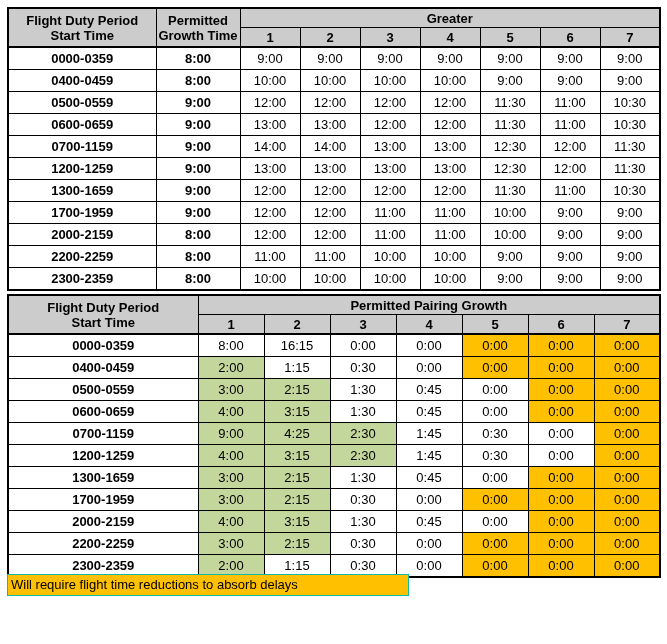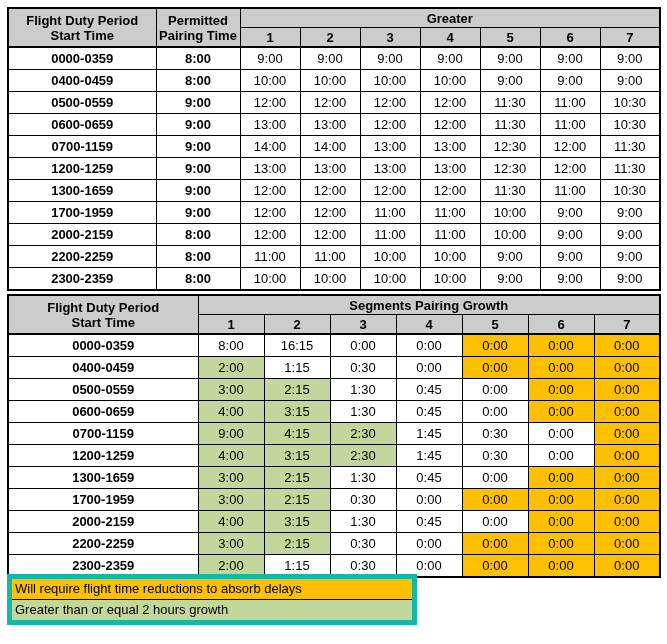--- a/index.html
+++ b/index.html
@@ -11,21 +11,21 @@
   #table2{top:294px;}
   th,td{border:1px solid #000;text-align:center;vertical-align:middle;
         font-size:13px;padding:0;overflow:hidden;white-space:nowrap;}
   thead th{background:var(--hdr,#ccc);font-weight:bold;height:18px;}
   thead th.span-head{border-bottom-width:2px;}
   thead tr.num-row th{border-bottom:2px solid #000;}
   th.wrap{white-space:normal;line-height:15px;}
   th.wrap span{display:inline-block;max-width:140px;}
   tbody td{height:21px;background:#fff;}
   tbody td.rowhead{font-weight:bold;}
-  #legend{position:absolute;left:7px;top:574px;width:400px;border:5px solid #14b8a6;}
+  #legend{position:absolute;left:7px;top:574px;width:400px;border:1px solid #14b8a6;}
   .legend-row{height:20px;line-height:20px;border-bottom:1px solid #000;
               font-size:13px;text-align:left;padding-left:3px;overflow:hidden;
               white-space:nowrap;}
   .legend-row:last-child{border-bottom:none;}
 </style>
 </head>
 <body>
 
 <div class="page">
 
@@ -40,21 +40,21 @@
         <col style="width:60px">
         <col style="width:60px">
       <col style="width:60px">
     </colgroup>
     <thead>
       <tr>
         <th rowspan="2" class="wrap span-head">
           <span>Flight Duty Period Start Time</span>
         </th>
         <th rowspan="2" class="wrap span-head">
-          <span>Permitted Pairing Time</span>
+          <span>Permitted Growth Time</span>
         </th>
         <th colspan="7">Greater</th>
       </tr>
       <tr class="num-row">
           <th>1</th>
           <th>2</th>
           <th>3</th>
           <th>4</th>
           <th>5</th>
           <th>6</th>
@@ -195,21 +195,21 @@
       <col style="width:66px">
         <col style="width:66px">
         <col style="width:66px">
       <col style="width:66px">
     </colgroup>
     <thead>
       <tr>
         <th rowspan="2" class="wrap span-head">
           <span>Flight Duty Period Start Time</span>
         </th>
-        <th colspan="7">Segments Pairing Growth</th>
+        <th colspan="7">Permitted Pairing Growth</th>
       </tr>
       <tr class="num-row">
           <th>1</th>
           <th>2</th>
           <th>3</th>
           <th>4</th>
           <th>5</th>
           <th>6</th>
           <th>7</th>
         </tr>
@@ -251,21 +251,21 @@
           <td style="background: rgb(195, 214, 155);">3:15</td>
           <td style="background: rgb(255, 255, 255);">1:30</td>
           <td style="background: rgb(255, 255, 255);">0:45</td>
           <td style="background: rgb(255, 255, 255);">0:00</td>
           <td style="background: rgb(255, 192, 0);">0:00</td>
           <td style="background: rgb(255, 192, 0);">0:00</td>
         </tr>
         <tr>
           <td class="rowhead">0700-1159</td>
           <td style="background: rgb(195, 214, 155);">9:00</td>
-          <td style="background: rgb(195, 214, 155);">4:15</td>
+          <td style="background: rgb(195, 214, 155);">4:25</td>
           <td style="background: rgb(195, 214, 155);">2:30</td>
           <td style="background: rgb(255, 255, 255);">1:45</td>
           <td style="background: rgb(255, 255, 255);">0:30</td>
           <td style="background: rgb(255, 255, 255);">0:00</td>
           <td style="background: rgb(255, 192, 0);">0:00</td>
         </tr>
         <tr>
           <td class="rowhead">1200-1259</td>
           <td style="background: rgb(195, 214, 155);">4:00</td>
           <td style="background: rgb(195, 214, 155);">3:15</td>
@@ -323,16 +323,15 @@
           <td style="background: rgb(255, 255, 255);">0:00</td>
           <td style="background: rgb(255, 192, 0);">0:00</td>
           <td style="background: rgb(255, 192, 0);">0:00</td>
           <td style="background: rgb(255, 192, 0);">0:00</td>
         </tr>
       </tbody>
   </table>
 
   <div id="legend">
       <div class="legend-row" style="background: rgb(255, 192, 0);"><span>Will require flight time reductions to absorb delays</span></div>
-      <div class="legend-row" style="background: rgb(195, 214, 155);"><span>Greater than or equal 2 hours growth</span></div>
     </div>
 
 </div>
 
 </body></html>

